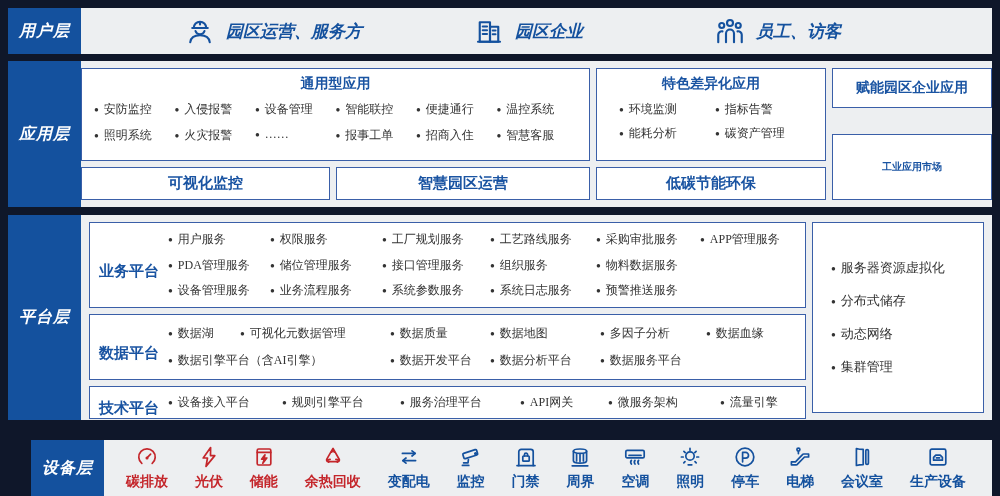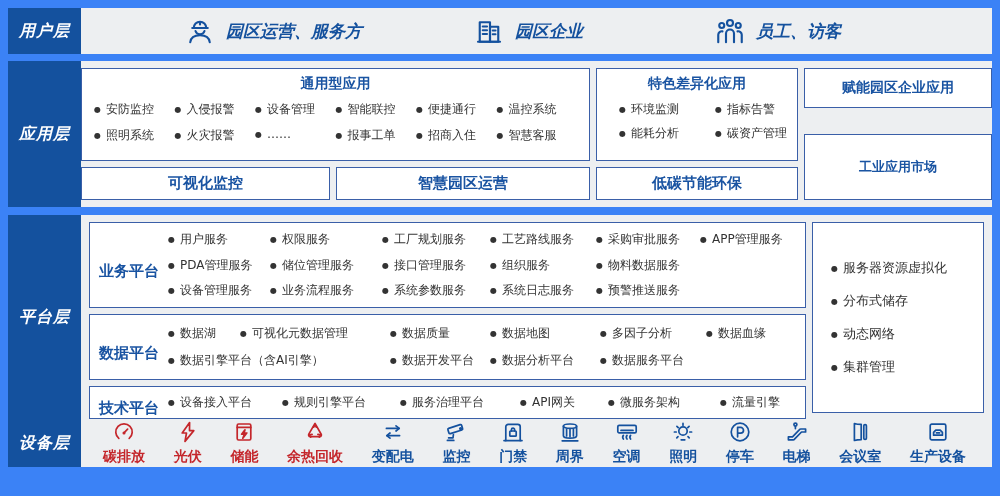--- a/index.html
+++ b/index.html
@@ -1,56 +1,56 @@
 <!DOCTYPE html>
 <html><head>
 <meta charset="utf-8">
 <style>
   html,body{margin:0;padding:0;background:#fff;}
   body{font-family:"DejaVu Sans","Liberation Sans",sans-serif;}
-  .canvas{position:relative;width:1000px;height:496px;background:#3b82f6;overflow:hidden;}
+  .canvas{position:relative;width:1000px;height:496px;background:#0f172a;overflow:hidden;font-family:Liberation Serif, serif;}
   .band{position:absolute;left:8px;right:8px;background:#EDEFF1;display:flex;}
   .band-user{top:8px;height:46px;}
   .band-app{top:61px;height:146px;}
   .band-platform{top:215px;height:205px;}
-  .band-device{top:419px;height:48px;}
+  .band-device{top:440px;height:56px;margin-left:23px;}
   .layer-label{flex:0 0 73px;background:#14519E;color:#fff;font-weight:bold;font-style:italic;
     font-size:16px;display:flex;align-items:center;justify-content:center;letter-spacing:1px;}
   .band-content{flex:1;min-width:0;}
 
   
   .user-content{display:flex;align-items:center;}
   .user-group{display:flex;align-items:center;gap:11px;color:#14519E;}
   .ug1{margin-left:104px;align-items:center;}.ug2{margin-left:112px;}.ug3{margin-left:132px;}
   .u-label{font-size:17px;font-weight:bold;font-style:italic;white-space:nowrap;}
   .u-icon svg{display:block;}
 
   
   .box{background:#fff;border:1.5px solid #3A5FA8;box-sizing:border-box;}
   .box-title{color:#1A54A2;font-weight:bold;font-size:14px;text-align:center;}
   .it{color:#333;font-size:12px;white-space:nowrap;}
   .it::before{content:"●";font-size:8px;margin-right:5px;position:relative;top:-1px;color:#333;}
 
   
   .app-content{display:flex;gap:6px;padding:7px 0;}
   .col{display:flex;flex-direction:column;gap:6px;}
-  .col-left{width:509px;}.col-mid{width:202px;}.col-right{flex:1;}
+  .col-left{width:509px;}.col-mid{width:230px;}.col-right{flex:1;}
   .box-general{flex:1;display:flex;flex-direction:column;padding:6px 12px 8px;}
   .gen-rows{flex:1;display:flex;flex-direction:column;justify-content:space-evenly;}
   .gen-row{display:grid;grid-template-columns:repeat(6,1fr);}
   .box-special{flex:1;display:flex;flex-direction:column;padding:6px 10px 10px;}
   .sp-rows{flex:1;display:flex;flex-direction:column;justify-content:space-evenly;padding-left:12px;}
   .sp-row{display:grid;grid-template-columns:96px 1fr;}
   .sub-row{display:flex;gap:6px;height:33px;flex:0 0 33px;}
   .box-sub{display:flex;align-items:center;justify-content:center;color:#1A54A2;font-weight:bold;font-size:15px;}
   .sub-visual{width:249px;}.sub-smart{flex:1;}
   .sub-low{height:33px;flex:0 0 33px;}
   .box-empower{height:40px;flex:0 0 40px;display:flex;align-items:center;justify-content:center;
     color:#1A54A2;font-weight:bold;font-size:14px;}
-  .box-market{flex:1;display:flex;align-items:center;justify-content:center;color:#1A54A2;font-weight:bold;font-size:13px;margin-top:20px;}
+  .box-market{flex:1;display:flex;align-items:center;justify-content:center;color:#1A54A2;font-weight:bold;font-size:10px;margin-top:20px;}
 
   
   .plat-content{display:flex;gap:6px;padding:7px 8px;}
   .plat-left{flex:1;display:flex;flex-direction:column;gap:6px;min-width:0;}
   .plat-box{display:flex;align-items:center;}
   .plat-label{flex:0 0 78px;text-align:center;color:#1A54A2;font-weight:bold;font-size:15px;margin-top:12px;}
   .plat-rows{flex:1;display:flex;flex-direction:column;justify-content:space-evenly;align-self:stretch;}
   .biz{height:86px;flex:0 0 86px;}
   .dat{height:66px;flex:0 0 66px;}
   .tec{flex:1;}

